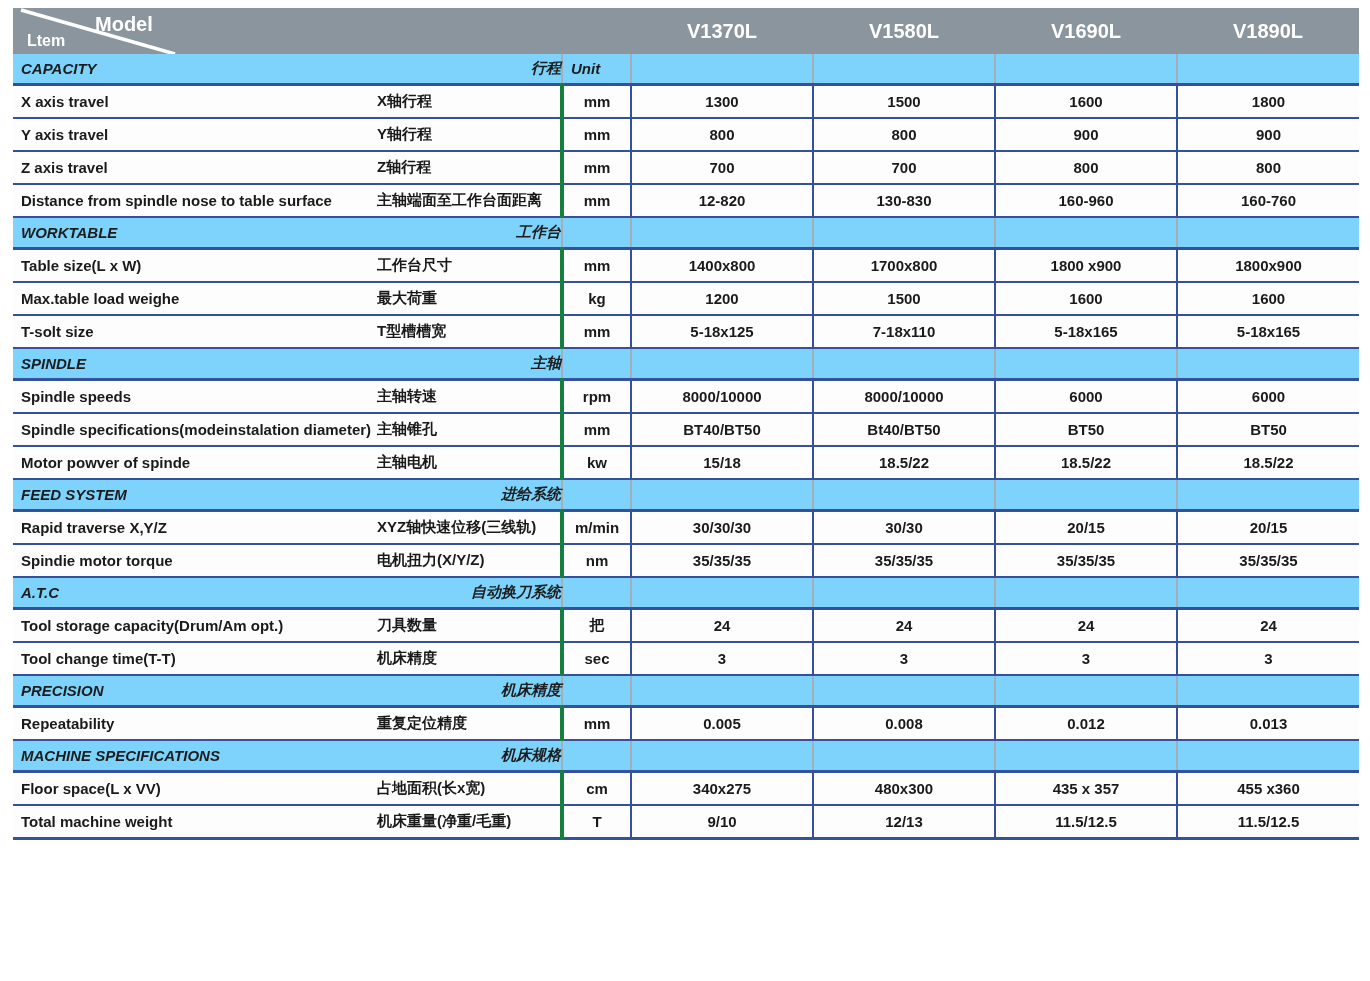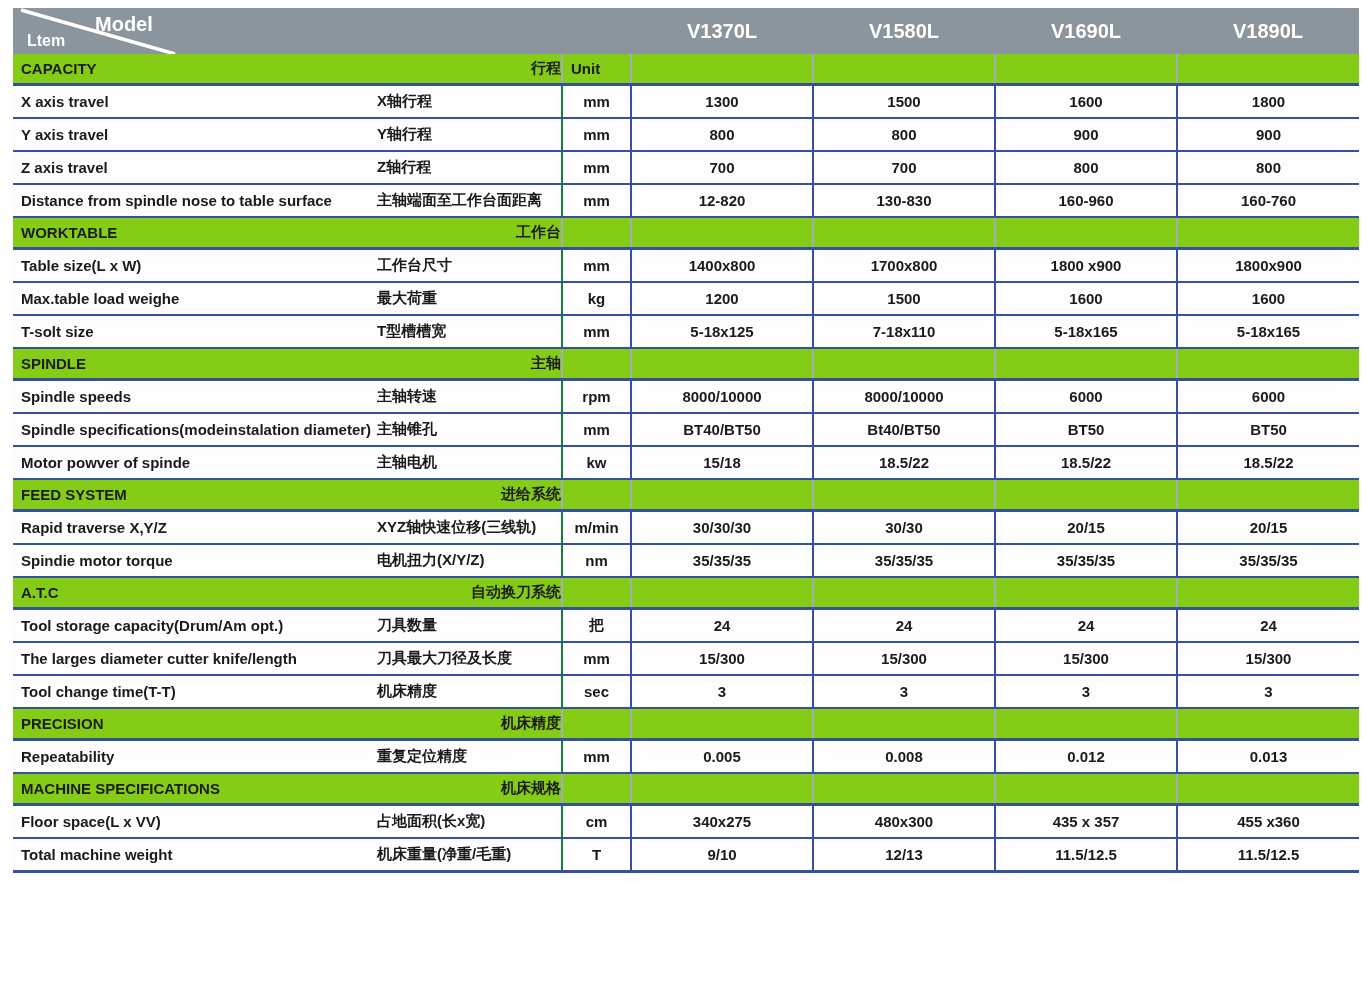--- a/index.html
+++ b/index.html
@@ -62,25 +62,26 @@
   td.model-name {
     color: #ffffff;
     font-weight: 700;
     font-size: 20px;
     text-align: center;
     vertical-align: middle;
   }
 
   
   tr.section-row td {
-    background: #84cc16;
+    background: #7dd3fc;
     height: 29px;
     border-bottom: 3px solid #35519c;
     padding: 0;
     vertical-align: middle;
+    font-style: italic;
   }
   tr.section-row td.c-en {
     font-weight: 700;
     font-size: 15px;
     color: #1c1c1c;
     padding-left: 8px;
     text-align: left;
   }
   tr.section-row td.c-zh {
     font-weight: 700;
@@ -117,21 +118,21 @@
   tr.data-row td.c-en {
     text-align: left;
     padding-left: 8px;
   }
   tr.data-row td.c-zh {
     text-align: left;
     padding-left: 4px;
   }
   tr.data-row td.c-unit {
     text-align: center;
-    border-left: 2px solid #15803d;
+    border-left: 4px solid #15803d;
     border-right: 2px solid #35519c;
   }
   tr.data-row td.c-val {
     text-align: center;
     border-right: 2px solid #35519c;
   }
   tr.data-row td.c-val:last-child { border-right: none; }
 
   tbody tr:last-child td { border-bottom: 3px solid #35519c; }
 </style>
@@ -322,29 +323,20 @@
           <tr class="data-row">
             <td class="c-en">Tool storage capacity(Drum/Am opt.)</td>
             <td class="c-zh">刀具数量</td>
             <td class="c-unit">把</td>
             <td class="c-val">24</td>
             <td class="c-val">24</td>
             <td class="c-val">24</td>
             <td class="c-val">24</td>
           </tr>
           <tr class="data-row">
-            <td class="c-en">The larges diameter cutter knife/length</td>
-            <td class="c-zh">刀具最大刀径及长度</td>
-            <td class="c-unit">mm</td>
-            <td class="c-val">15/300</td>
-            <td class="c-val">15/300</td>
-            <td class="c-val">15/300</td>
-            <td class="c-val">15/300</td>
-          </tr>
-          <tr class="data-row">
             <td class="c-en">Tool change time(T-T)</td>
             <td class="c-zh">机床精度</td>
             <td class="c-unit">sec</td>
             <td class="c-val">3</td>
             <td class="c-val">3</td>
             <td class="c-val">3</td>
             <td class="c-val">3</td>
           </tr>
           <tr class="section-row">
             <td class="c-en">PRECISION</td>

